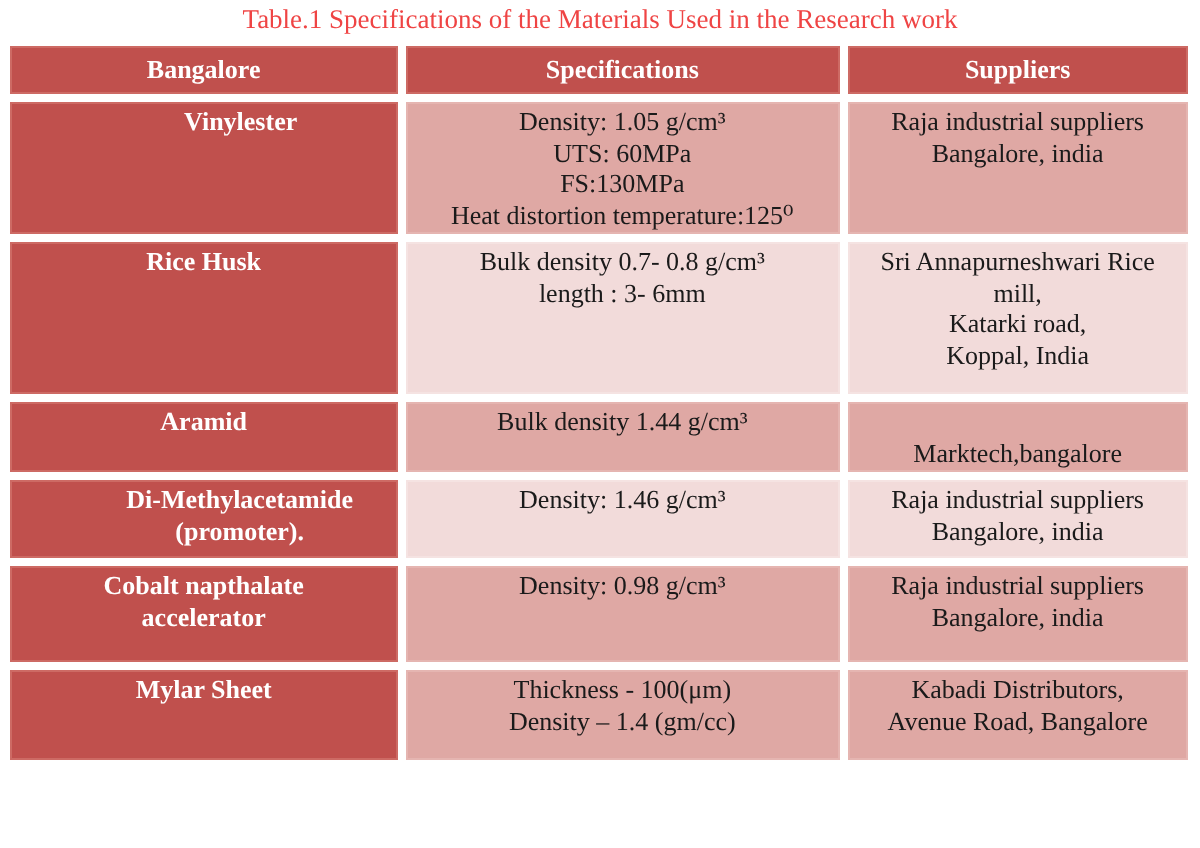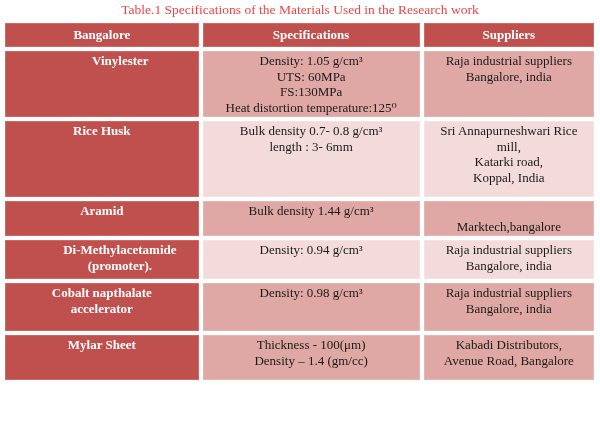--- a/index.html
+++ b/index.html
@@ -111,21 +111,21 @@
         </tr>
         <tr>
           <td class="mat" style="height: 31px;">Aramid</td>
           <td class="band-dark spec" style="height: 31px;">Bulk density 1.44 g/cm³</td>
           <td class="band-dark sup" style="height: 31px;">
 Marktech,bangalore</td>
         </tr>
         <tr>
           <td class="mat" style="height: 35px; padding-left: 39px;">Di-Methylacetamide
 (promoter).</td>
-          <td class="band-light spec" style="height: 35px;">Density: 0.94 g/cm³</td>
+          <td class="band-light spec" style="height: 35px;">Density: 1.46 g/cm³</td>
           <td class="band-light sup" style="height: 35px;">Raja industrial suppliers
 Bangalore, india</td>
         </tr>
         <tr>
           <td class="mat" style="height: 44px;">Cobalt napthalate
 accelerator</td>
           <td class="band-dark spec" style="height: 44px;">Density: 0.98 g/cm³</td>
           <td class="band-dark sup" style="height: 44px;">Raja industrial suppliers
 Bangalore, india</td>
         </tr>

